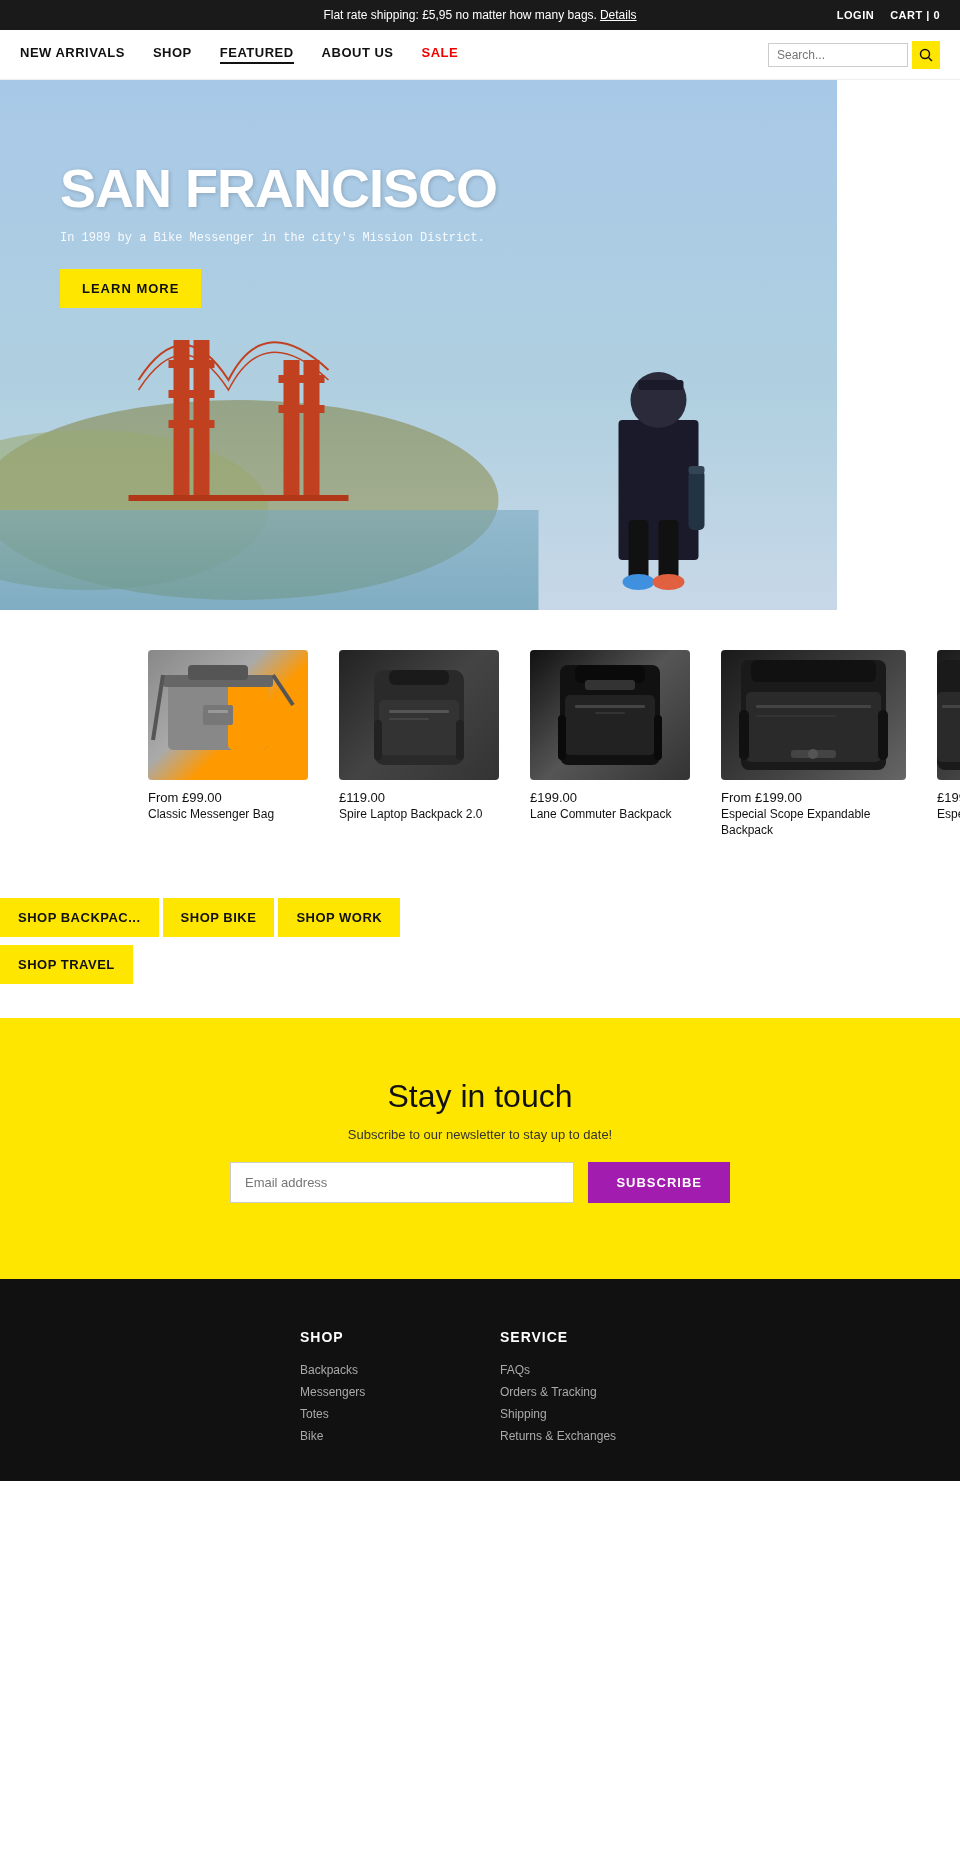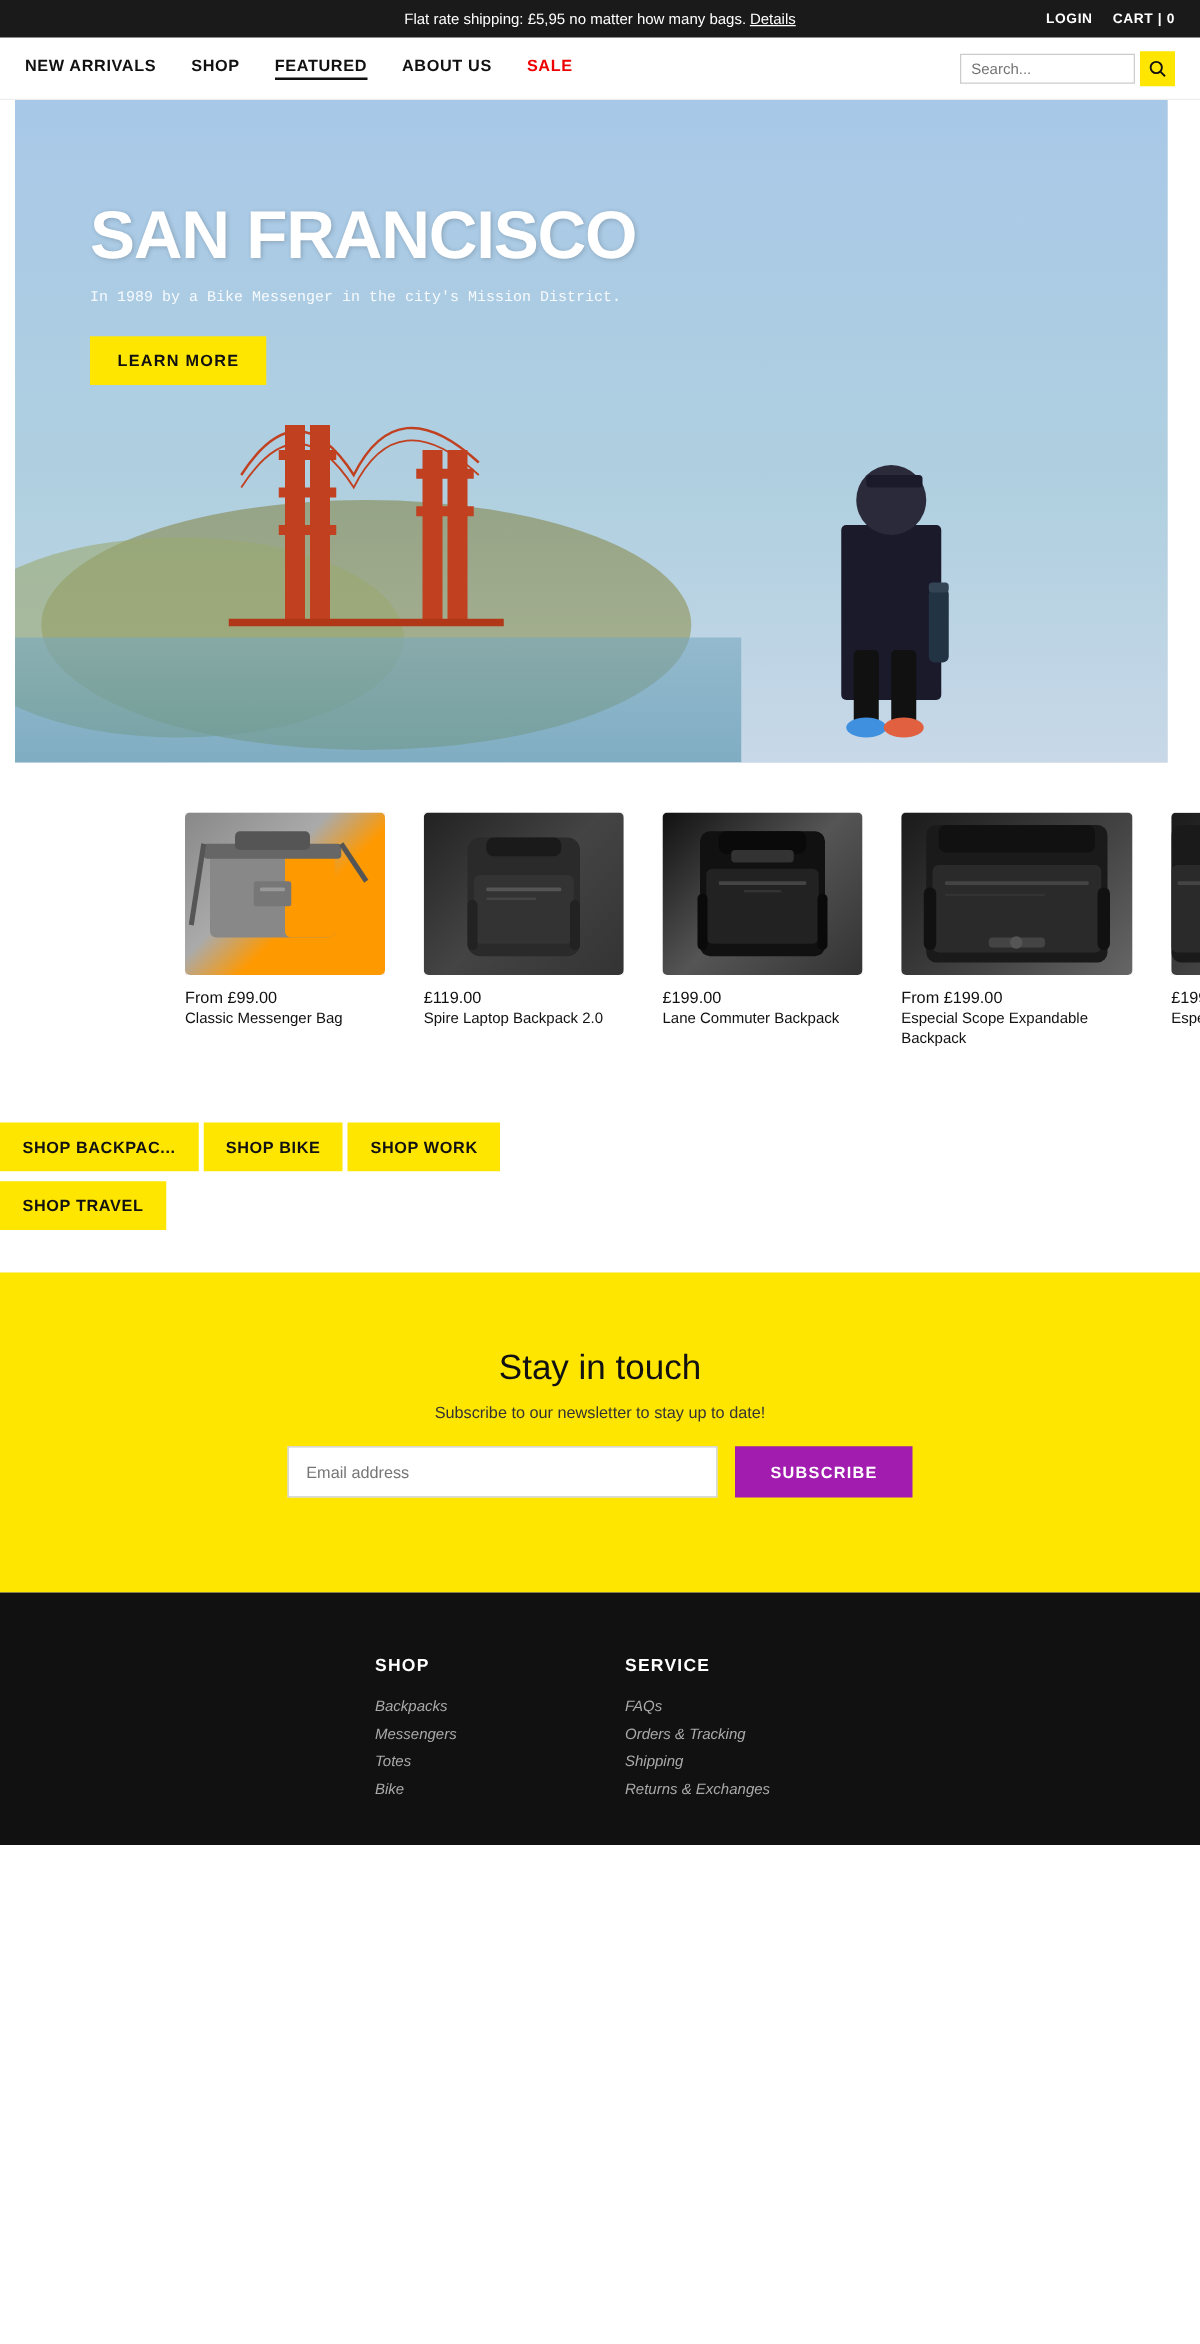--- a/index.html
+++ b/index.html
@@ -78,26 +78,25 @@
       width: 28px;
       height: 28px;
       cursor: pointer;
       display: flex;
       align-items: center;
       justify-content: center;
     }
 
     
     .hero {
-      width: 922px;
+      width: 837px;
       height: 530px;
       background: linear-gradient(to bottom right, #a8c8e8 0%, #87b5d4 40%, #c8d8e8 100%);
       position: relative;
       overflow: hidden;
-      margin-left: 12px;
     }
     .hero-bg {
       position: absolute;
       inset: 0;
       background: linear-gradient(135deg, #b8d4e8 0%, #8db8d0 30%, #d0e0e8 60%, #c8c8c0 100%);
     }
     
     .hero-bridge {
       position: absolute;
       bottom: 0;
@@ -234,21 +233,21 @@
       white-space: nowrap;
     }
 
     
     .newsletter-section {
       background: #ffe600;
       padding: 60px 20px;
       text-align: center;
     }
     .newsletter-title {
-      font-size: 28px;
+      font-size: 32px;
       font-weight: 400;
       color: #111;
       margin-bottom: 12px;
     }
     .newsletter-subtitle {
       font-size: 13px;
       color: #333;
       margin-bottom: 20px;
     }
     .newsletter-form {
@@ -301,21 +300,20 @@
       color: #fff;
       margin-bottom: 18px;
     }
     .footer-link {
       display: block;
       font-size: 12px;
       color: #aaa;
       text-decoration: none;
       margin-bottom: 8px;
       cursor: pointer;
-      font-style: italic;
     }
   </style>
 </head>
 <body>
 
 <div class="top-banner">
   <span>Flat rate shipping: £5,95 no matter how many bags.</span>
   <a href="#">Details</a>
   <div class="top-banner-right">
     <span>LOGIN</span>

